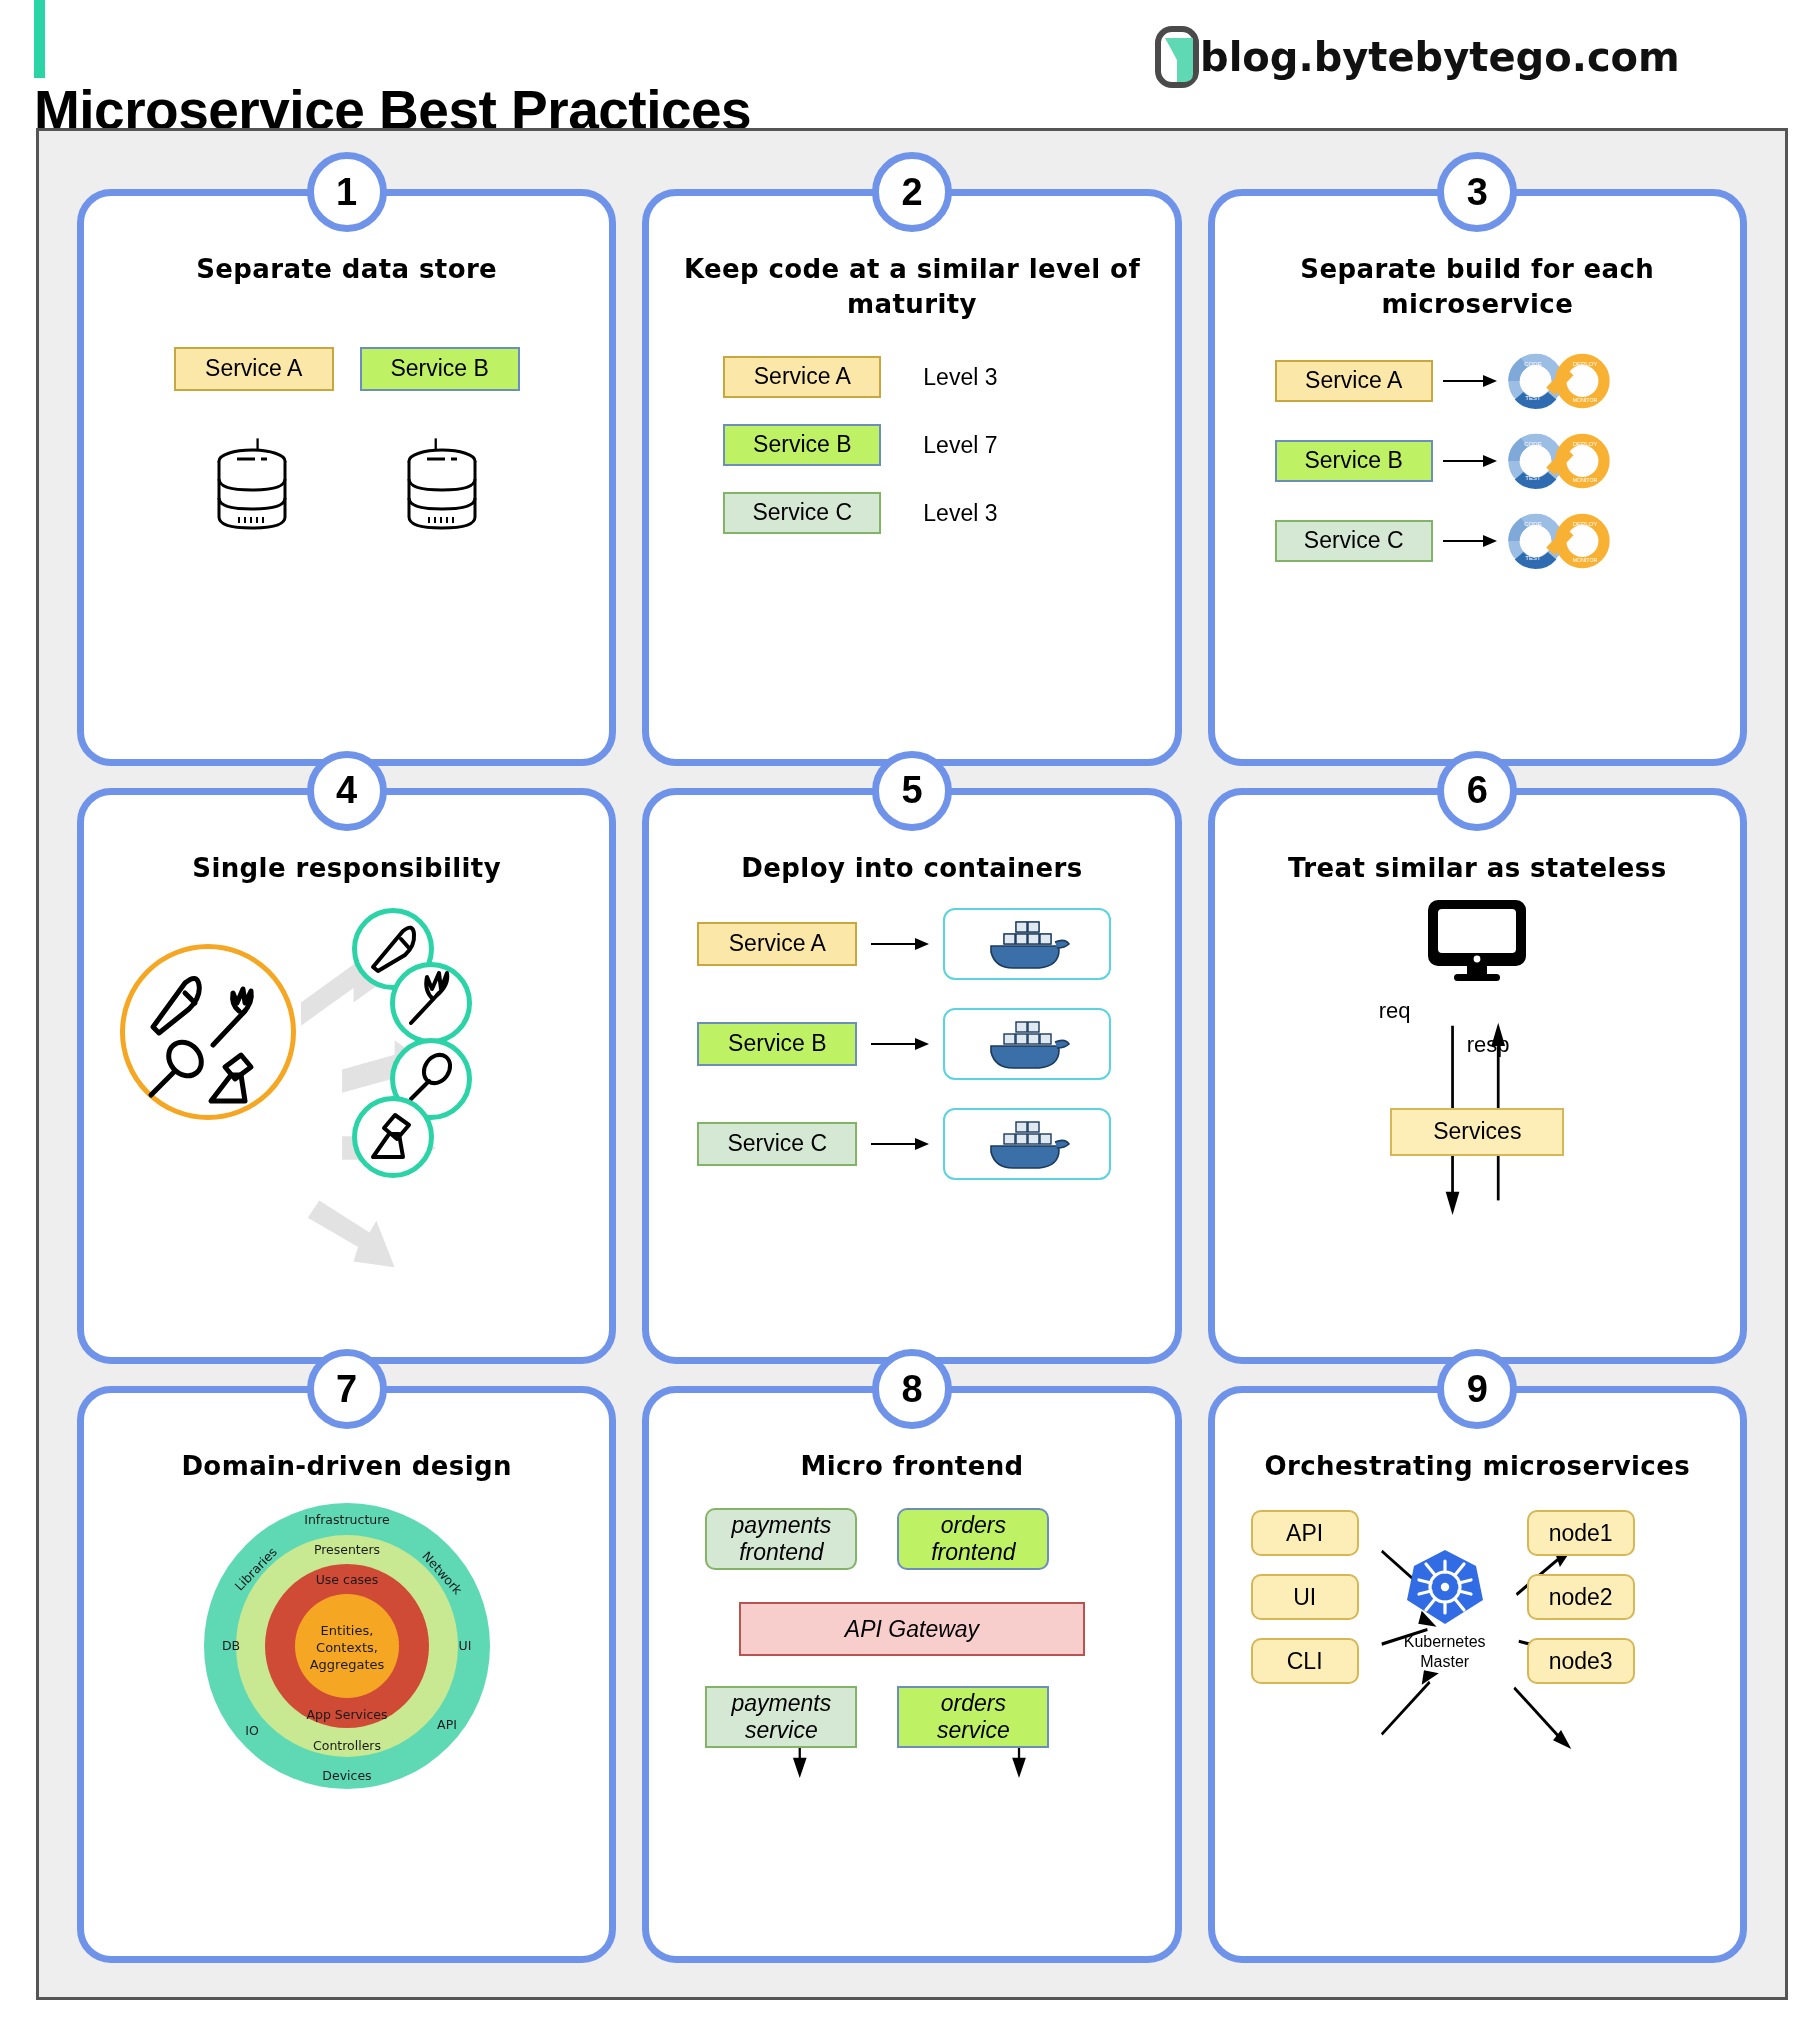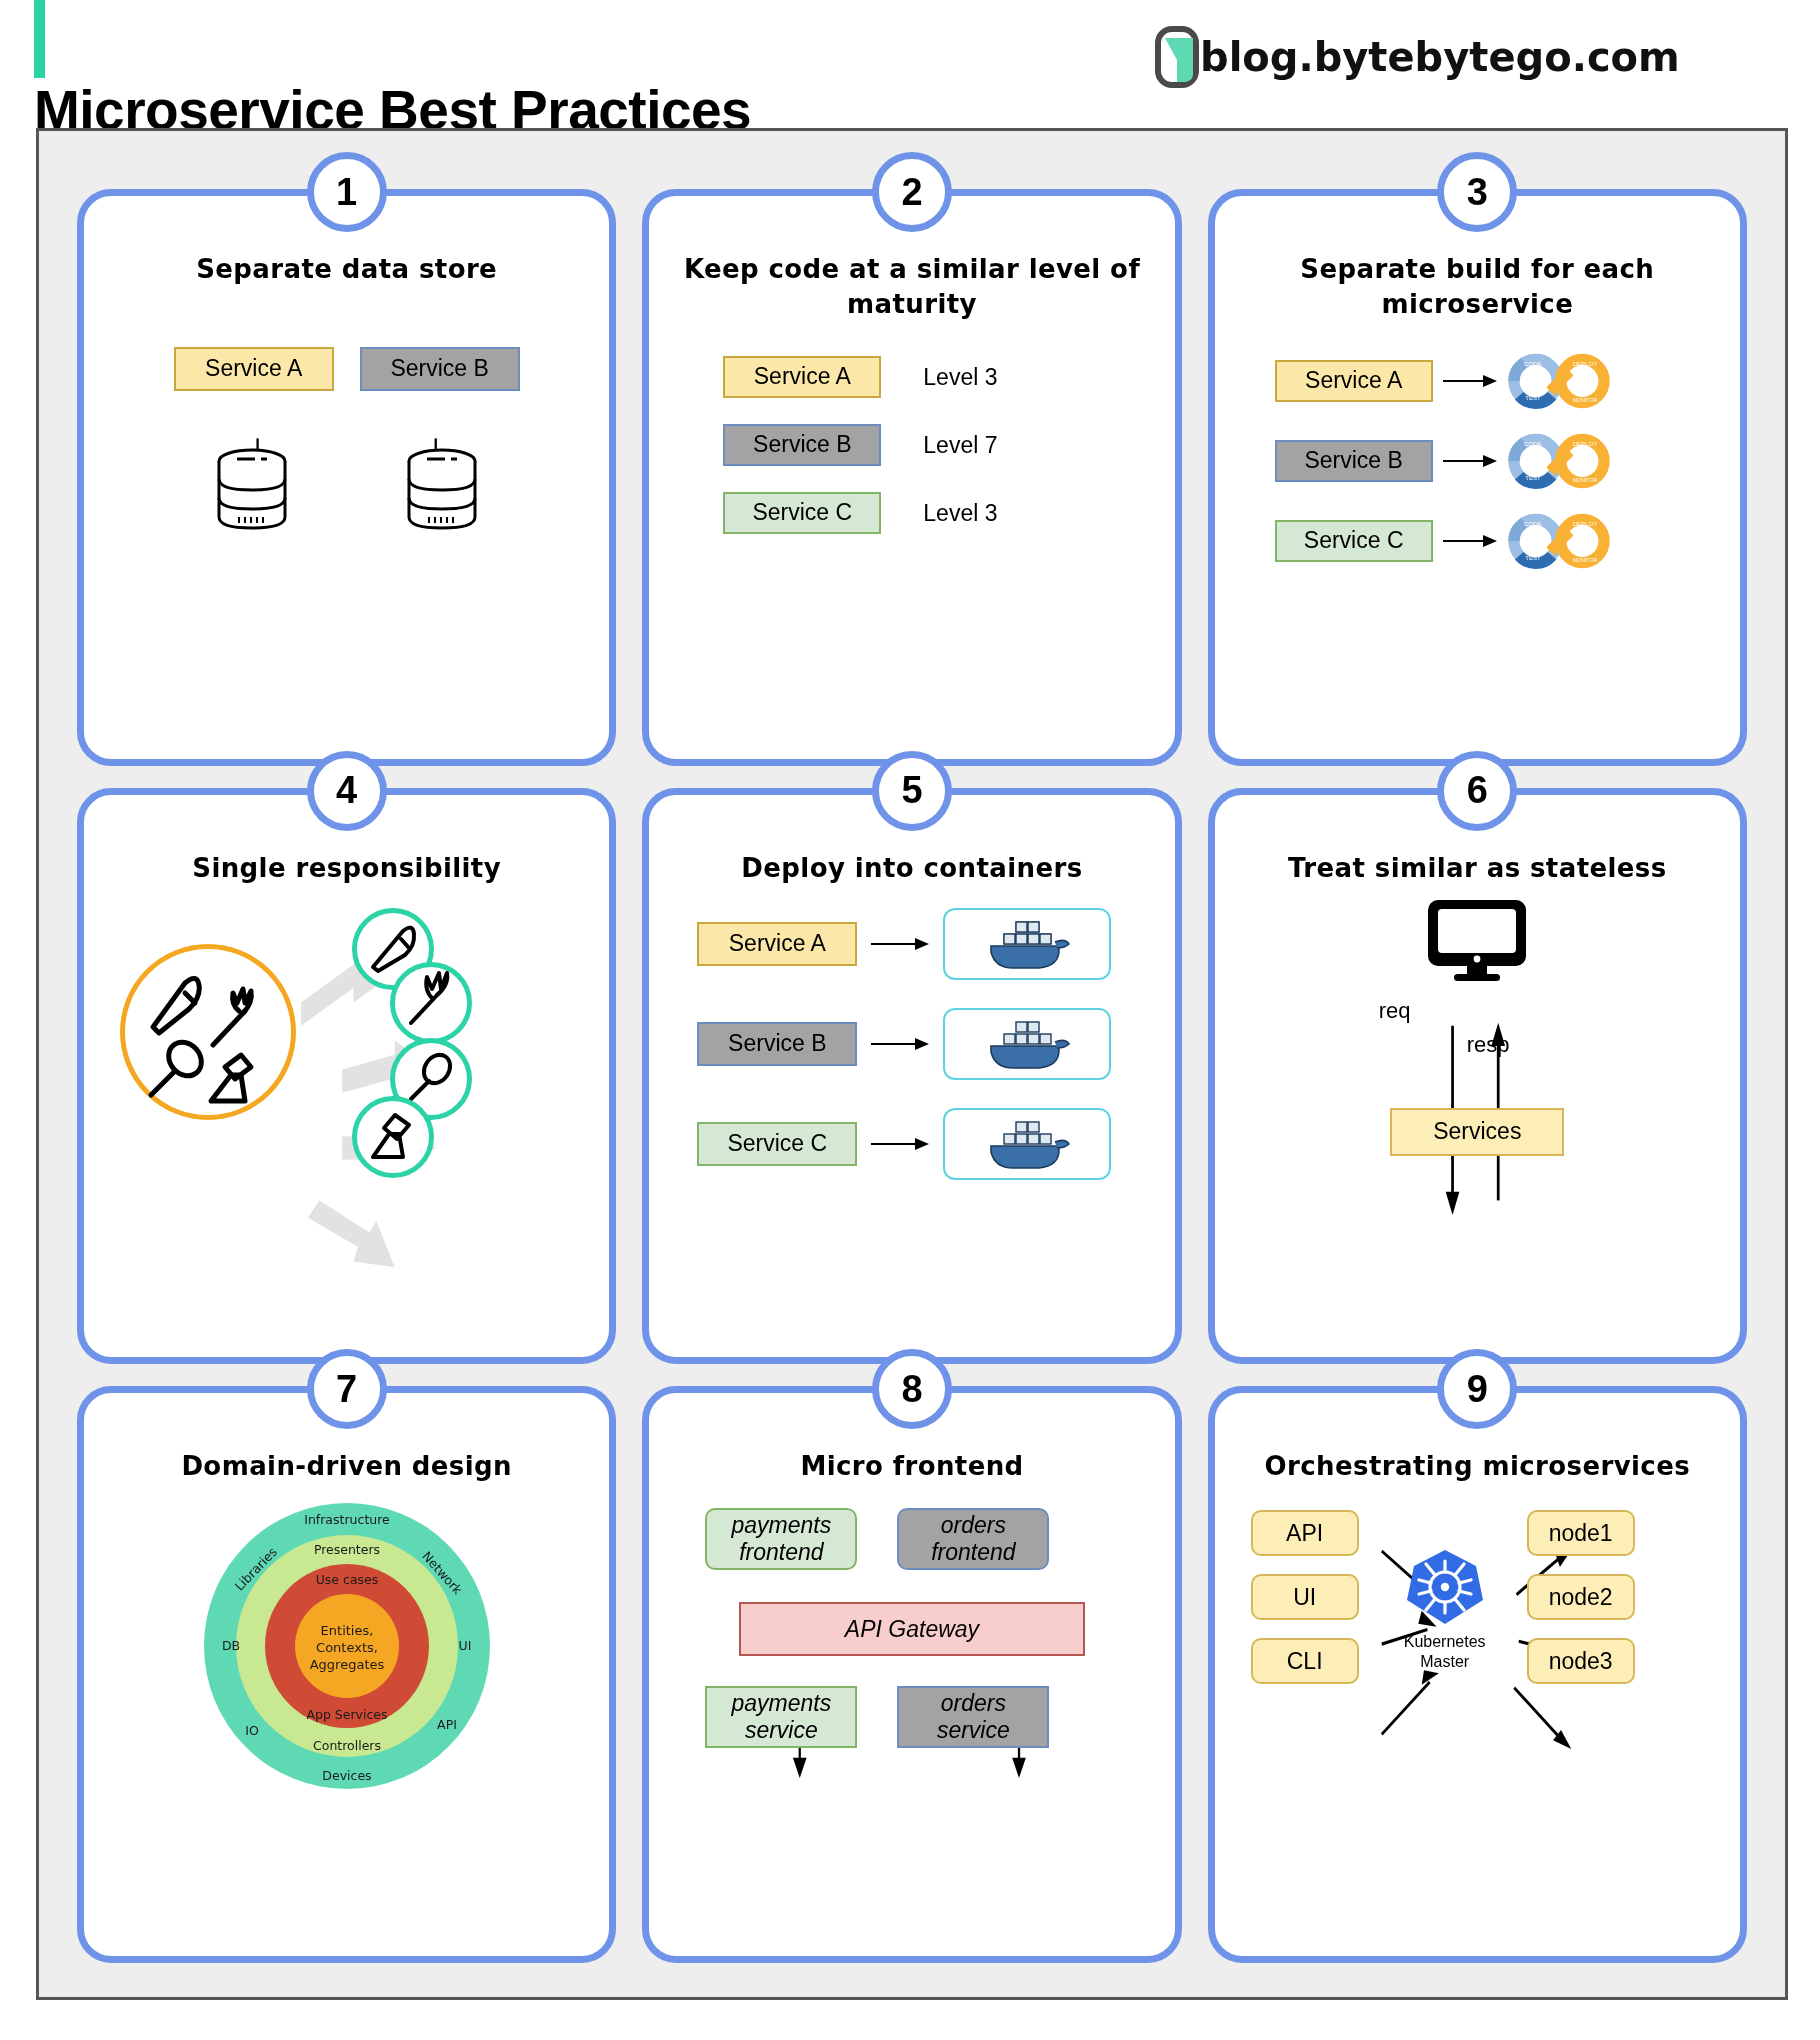--- a/index.html
+++ b/index.html
@@ -115,21 +115,21 @@
     font-size: 23px;
     color: #000;
     display: flex;
     align-items: center;
     justify-content: center;
     border: 2px solid #000;
     text-align: center;
     line-height: 1.2;
   }
   .svc.yellow { background: #fbe7a8; border-color: #c9a73f; }
-  .svc.blue   { background: #a3a3a3; border-color: #6c8ebf; }
+  .svc.blue   { background: #bef264; border-color: #6c8ebf; }
   .svc.green  { background: #d5e8d4; border-color: #82b366; }
   .svc.pink   { background: #f8cecc; border-color: #b85450; }
   .svc.cream  { background: #fdeeb8; border-color: #d6b656; }
   .level {
     font-family: "Liberation Sans", sans-serif;
     font-size: 23px;
     color: #000;
   }
 
   

